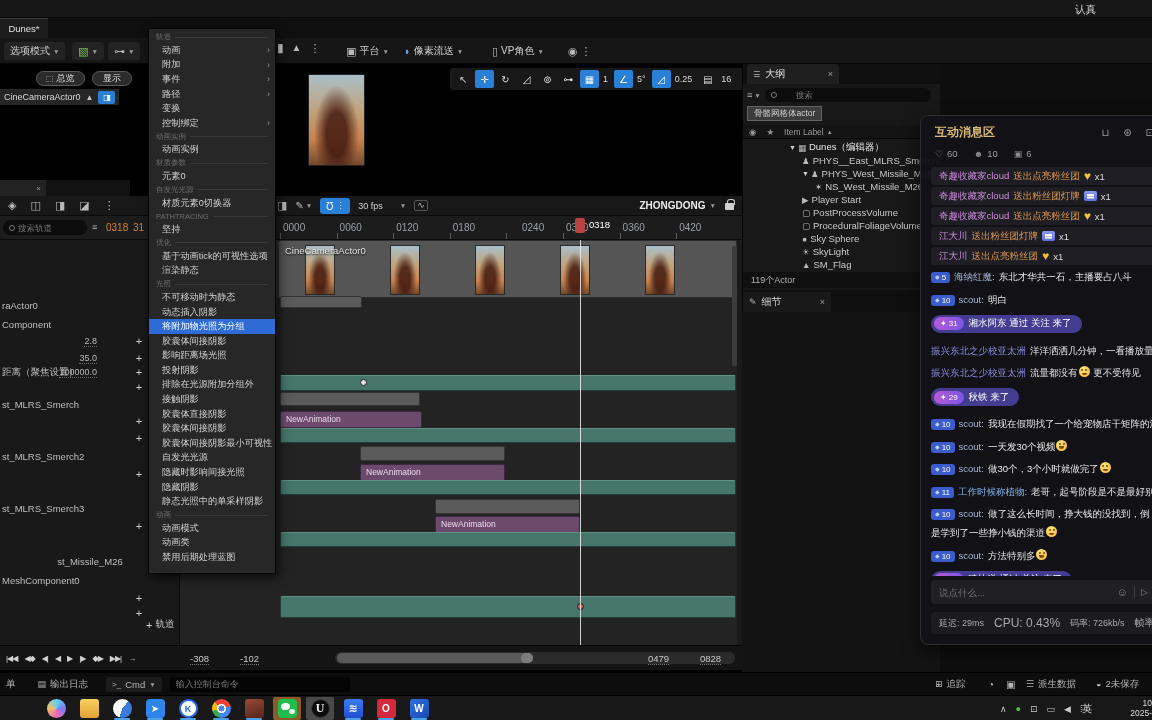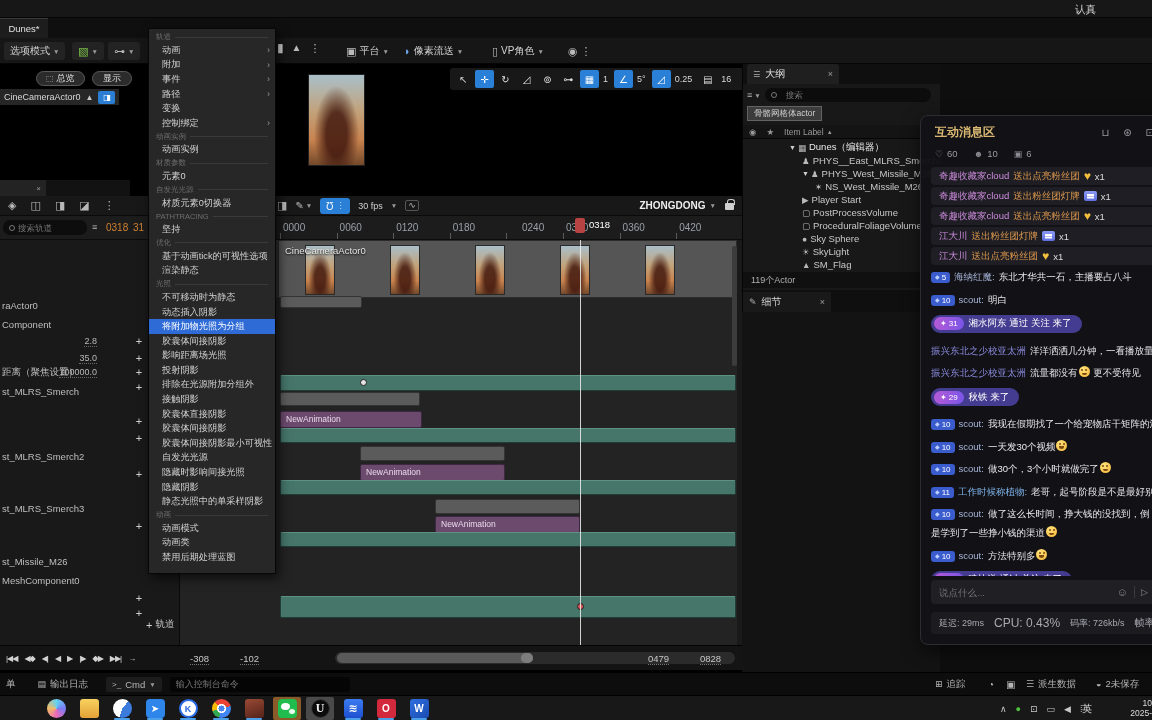--- a/index.html
+++ b/index.html
@@ -200,21 +200,21 @@
     <div class="flex" style="position:absolute;left:277px;gap:8px">
       <span class="icg">◨</span>
       <span class="flex" style="gap:2px">
           <span class="icg" style="font-size:10px">✎</span>
           <span class="caret">▼</span>
         </span>
       <span class="flex" style="width:30px;height:16px;background:#2a7fd6;border-radius:3px;justify-content:center;gap:3px">
           <span style="color:#fff;font-size:10px;display:inline-block;transform:rotate(180deg)">Ω</span>
           <span style="color:#cfe2ff;font-size:8px">⋮</span>
         </span>
-      <span class="flex" style="gap:8px;font-size:9px;color:#d0d0d0">
+      <span class="flex" style="gap:17px;font-size:9px;color:#d0d0d0">
           <span>30 fps</span>
           <span class="caret">▼</span>
         </span>
       <span class="icg" style="border:1px solid #555;border-radius:2px;padding:0 2px;font-size:9px">∿</span>
     </div>
     <div class="abs flex" style="right:26px;gap:4px">
         <span style="font-size:10px;font-weight:bold;color:#eee">ZHONGDONG</span>
         <span class="caret">▼</span>
       </div>
     <div class="abs" style="right:8px;top:7px">
@@ -263,30 +263,30 @@
         </div>
         <span class="lval" style="top: 96px;">2.8</span>
         <div class="lrow" style="top: 112px;">
           <span></span>
         </div>
         <span class="lval" style="top: 113px;">35.0</span>
         <div class="lrow" style="top: 126px;">
           <span>距离（聚焦设置）</span>
         </div>
         <span class="lval" style="top: 127px;">100000.0</span>
-        <div class="lrow" style="top: 145px;">
+        <div class="lrow" style="top: 158px;">
           <span>st_MLRS_Smerch</span>
         </div>
         <div class="lrow" style="top: 210px;">
           <span>st_MLRS_Smerch2</span>
         </div>
         <div class="lrow" style="top: 262px;">
           <span>st_MLRS_Smerch3</span>
         </div>
-        <div class="lrow" style="top: 315px;">
+        <div class="lrow" style="top: 315px; justify-content: center;">
           <span>st_Missile_M26</span>
         </div>
         <div class="lrow" style="top: 334px;">
           <span>MeshComponent0</span>
         </div>
         <div class="plus" style="top: 95px;">+</div>
         <div class="plus" style="top: 112px;">+</div>
         <div class="plus" style="top: 126px;">+</div>
         <div class="plus" style="top: 141px;">+</div>
         <div class="plus" style="top: 175px;">+</div>
@@ -497,21 +497,21 @@
       <span style="font-size:8px;color:#b0b0b0">☰</span>
       <span style="font-size:10px;color:#e0e0e0">大纲</span>
       <span style="margin-left:auto;font-size:9px;color:#9a9a9a">×</span>
     </div>
   </div>
   <div class="abs flex" style="left:4px;top:26px;gap:4px">
     <span class="flex" style="gap:2px">
         <span style="font-size:9px;color:#b8b8b8">≡</span>
         <span class="caret">▼</span>
       </span>
-    <span class="flex" style="width:166px;height:14px;background:#0c0c0c;border-radius:7px;padding:0 6px;gap:9px">
+    <span class="flex" style="width:166px;height:14px;background:#0c0c0c;border-radius:7px;padding:0 6px;gap:19px">
       <span style="width:6px;height:6px;border:1px solid #777;border-radius:50%;flex:none"></span>
       <input style="background: transparent; border: none; color: rgb(170, 170, 170); font-size: 8.5px; width: 130px;" placeholder="搜索">
     </span>
   </div>
   <div class="abs flex" style="left:4px;top:44px;height:15px;padding:0 6px;background:#3c3c3c;border:1px solid #636363;font-size:8.5px;color:#cfcfcf">
       <span>骨骼网格体actor</span>
     </div>
   <div class="abs flex" style="left:0;top:63px;width:198px;height:14px;background:#141414;border-bottom:1px solid #060606;padding:0 6px;gap:10px;font-size:8.5px;color:#9a9a9a">
     <span>◉</span>
     <span>★</span>

